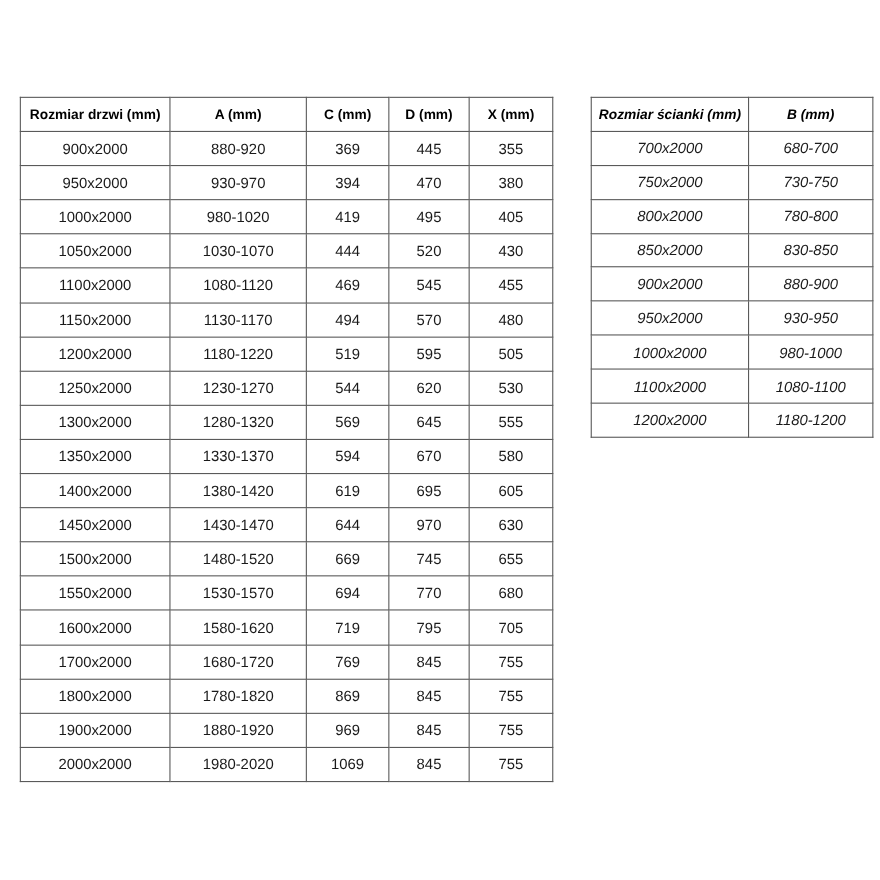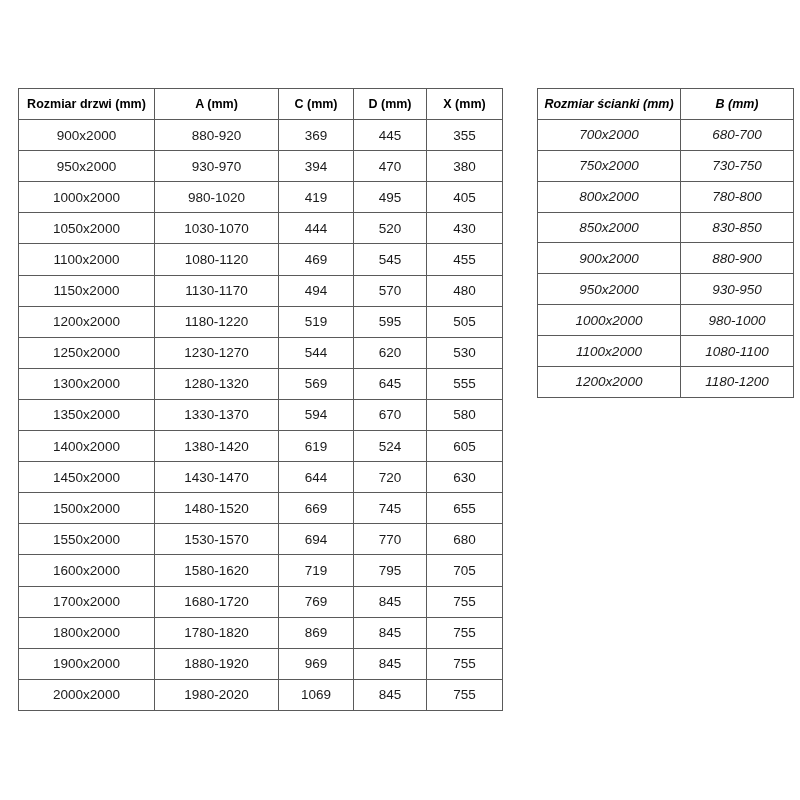--- a/index.html
+++ b/index.html
@@ -142,28 +142,28 @@
         <td>1350x2000</td>
         <td>1330-1370</td>
         <td>594</td>
         <td>670</td>
         <td>580</td>
       </tr>
       <tr>
         <td>1400x2000</td>
         <td>1380-1420</td>
         <td>619</td>
-        <td>524</td>
+        <td>695</td>
         <td>605</td>
       </tr>
       <tr>
         <td>1450x2000</td>
         <td>1430-1470</td>
         <td>644</td>
-        <td>720</td>
+        <td>970</td>
         <td>630</td>
       </tr>
       <tr>
         <td>1500x2000</td>
         <td>1480-1520</td>
         <td>669</td>
         <td>745</td>
         <td>655</td>
       </tr>
       <tr>

